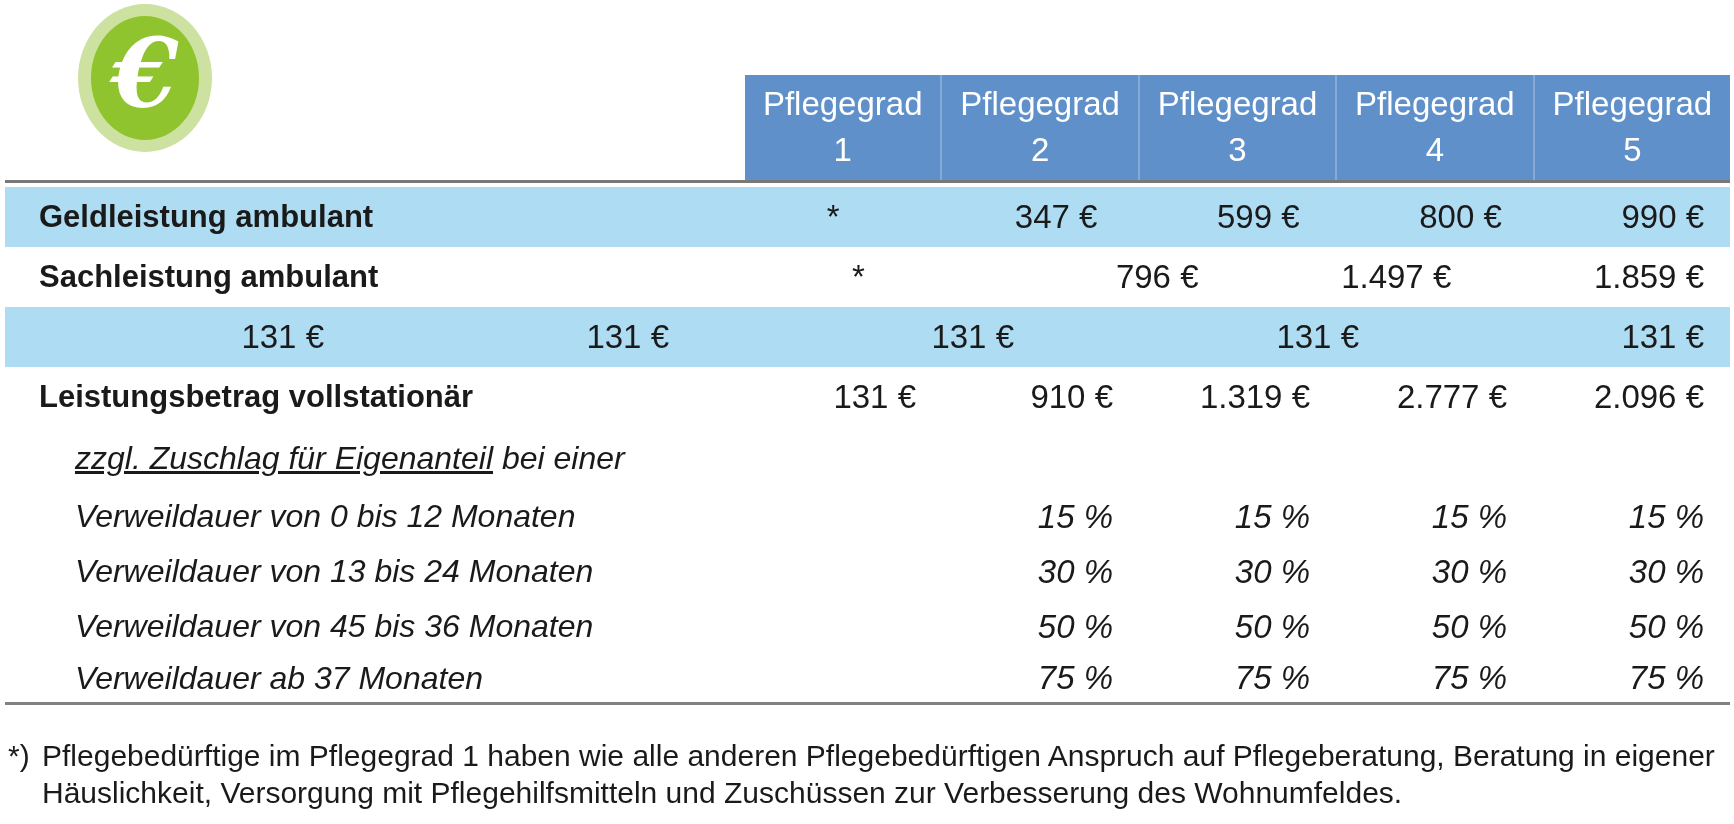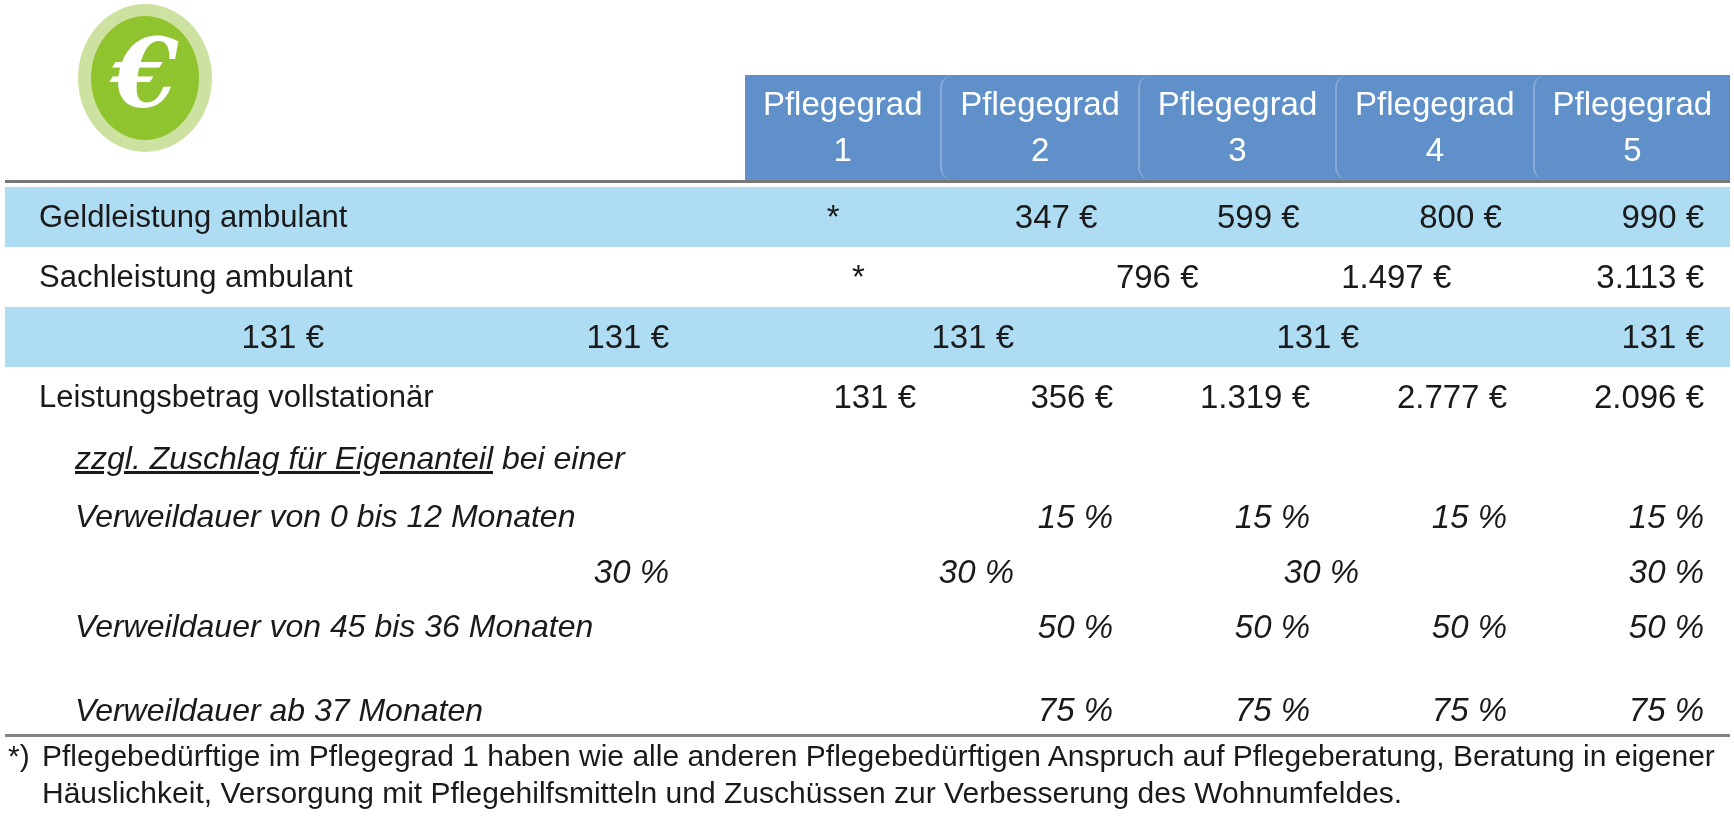--- a/index.html
+++ b/index.html
@@ -40,42 +40,41 @@
   .header-row { display:flex; height:105px; }
   .header-spacer { width:740px; }
   .header-cols { flex:1; display:flex; background:#6090c9; }
   .hcell {
     flex:1;
     display:flex; flex-direction:column; align-items:center;
     padding-top:6px;
     color:#ffffff;
     font-size:33px; line-height:46px;
     border-left:2px solid #89a9d5;
-    border-radius:13px;
   }
   .hcell:first-child { border-left:none; }
 
   .tbody {
     border-top:3px solid #787878;
     border-bottom:3px solid #828282;
     padding-top:4px;
   }
   .trow { display:flex; align-items:center; }
   .trow.shaded { background:#aedcf3; }
   .trow.main    { height:60px; }
   .trow.subhead { height:62px; }
   .trow.sub     { height:55px; }
-  .trow.sub-last{ height:48px;margin-top:32px; }
+  .trow.sub-last{ height:48px; }
 
   .label-cell {
     width:740px; box-sizing:border-box;
     padding-left:34px;
     white-space:nowrap;
   }
-  .main .label-cell { font-weight:normal; font-size:31px; }
+  .main .label-cell { font-weight:bold; font-size:31px; }
   .subhead .label-cell, .sub .label-cell, .sub-last .label-cell {
     font-style:italic; font-size:32px; padding-left:70px;
   }
   .subhead .label-cell .ul { text-decoration:underline;text-align:right; }
 
   .val {
     flex:1; box-sizing:border-box;
     text-align:right; padding-right:26px;
     font-size:33px;
     white-space:nowrap;
@@ -141,35 +140,35 @@
         <div class="val">599 €</div>
         <div class="val">800 €</div>
         <div class="val">990 €</div>
       </div>
 
       <div class="trow main">
         <div class="label-cell">Sachleistung ambulant</div>
         <div class="val center">*</div>
         <div class="val">796 €</div>
         <div class="val">1.497 €</div>
-        <div class="val">3.113 €</div>
+        <div class="val">1.859 €</div>
       </div>
 
       <div class="trow main shaded">
         <div class="val">131 €</div>
         <div class="val">131 €</div>
         <div class="val">131 €</div>
         <div class="val">131 €</div>
         <div class="val">131 €</div>
       </div>
 
       <div class="trow main">
         <div class="label-cell">Leistungsbetrag vollstationär</div>
         <div class="val">131 €</div>
-        <div class="val">356 €</div>
+        <div class="val">910 €</div>
         <div class="val">1.319 €</div>
         <div class="val">2.777 €</div>
         <div class="val">2.096 €</div>
       </div>
 
       <div class="trow subhead">
         <div class="label-cell">
           <span class="ul">zzgl. Zuschlag für Eigenanteil</span><span> bei einer</span>
         </div>
         <div class="val"></div>
@@ -182,20 +181,21 @@
       <div class="trow sub">
         <div class="label-cell">Verweildauer von 0 bis 12 Monaten</div>
         <div class="val"></div>
         <div class="val">15 %</div>
         <div class="val">15 %</div>
         <div class="val">15 %</div>
         <div class="val">15 %</div>
       </div>
 
       <div class="trow sub">
+        <div class="label-cell">Verweildauer von 13 bis 24 Monaten</div>
         <div class="val"></div>
         <div class="val">30 %</div>
         <div class="val">30 %</div>
         <div class="val">30 %</div>
         <div class="val">30 %</div>
       </div>
 
       <div class="trow sub">
         <div class="label-cell">Verweildauer von 45 bis 36 Monaten</div>
         <div class="val"></div>

